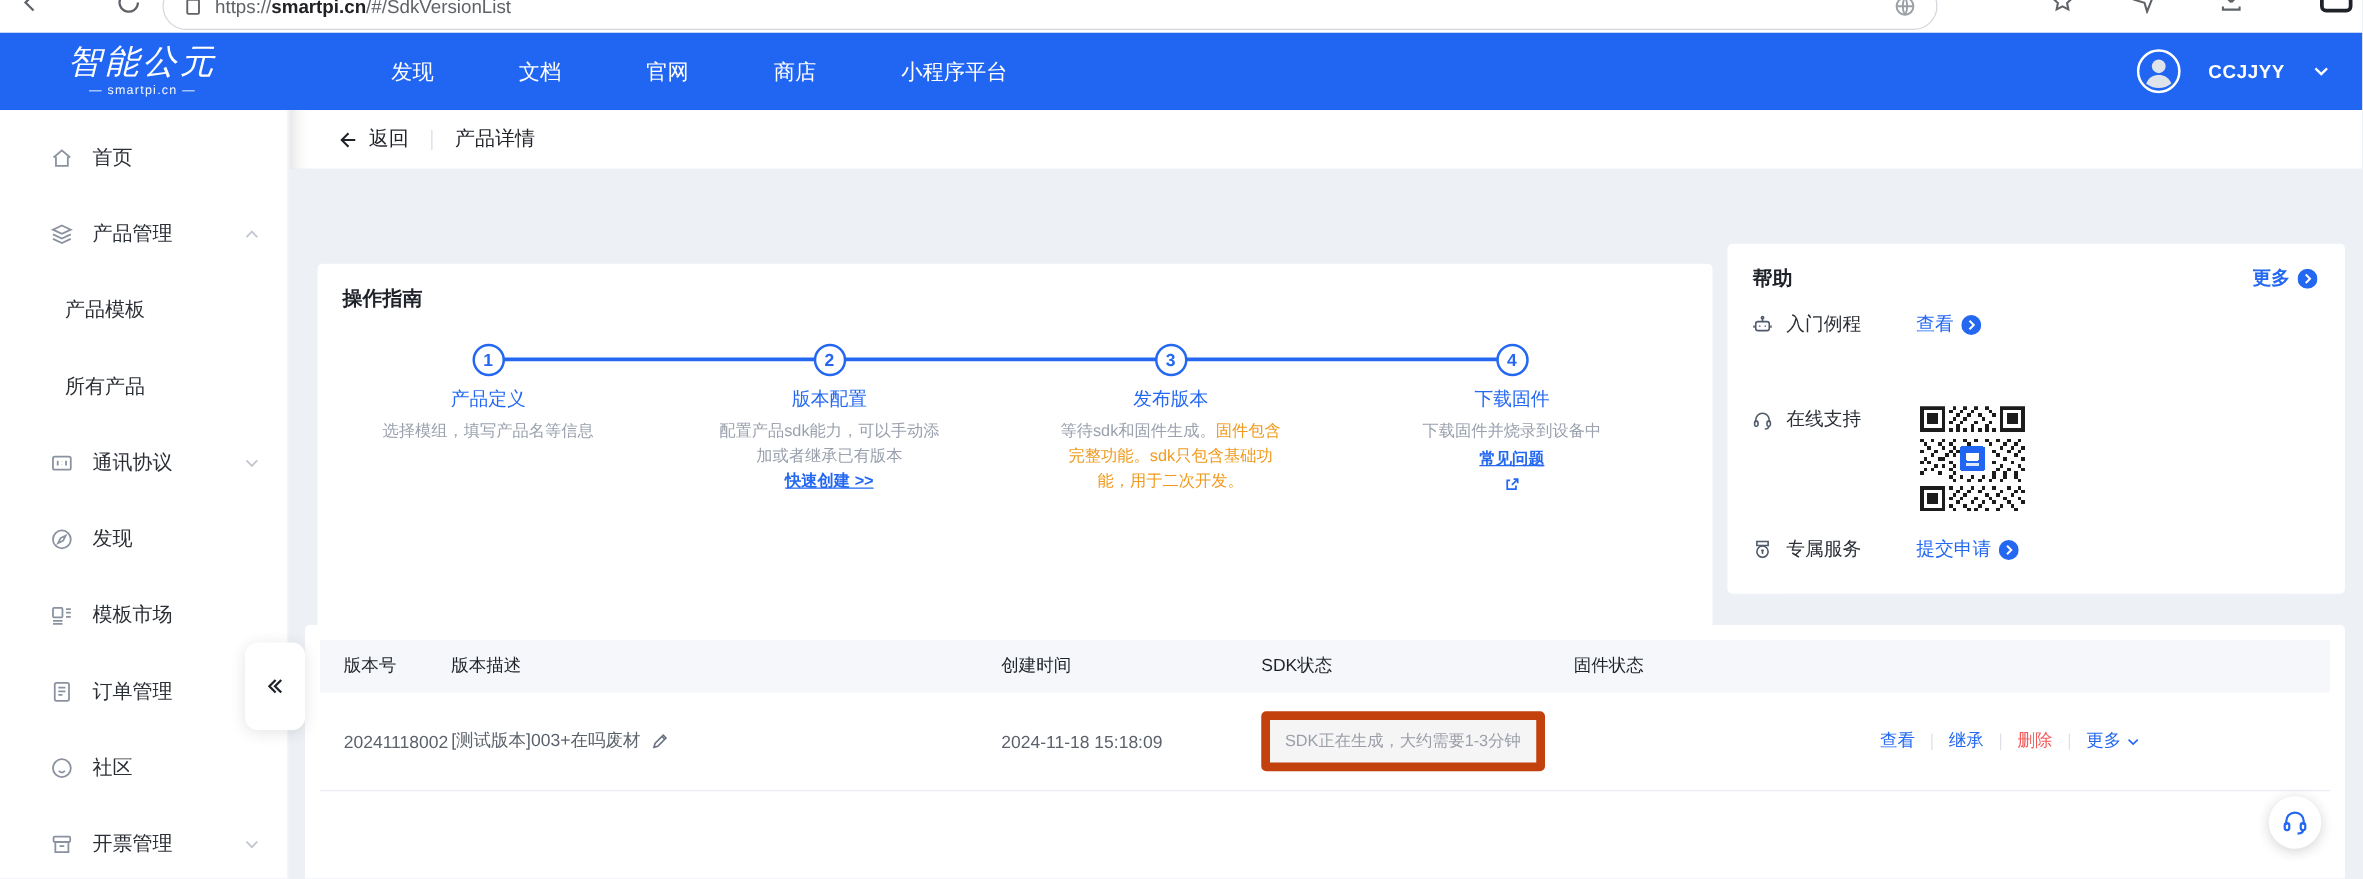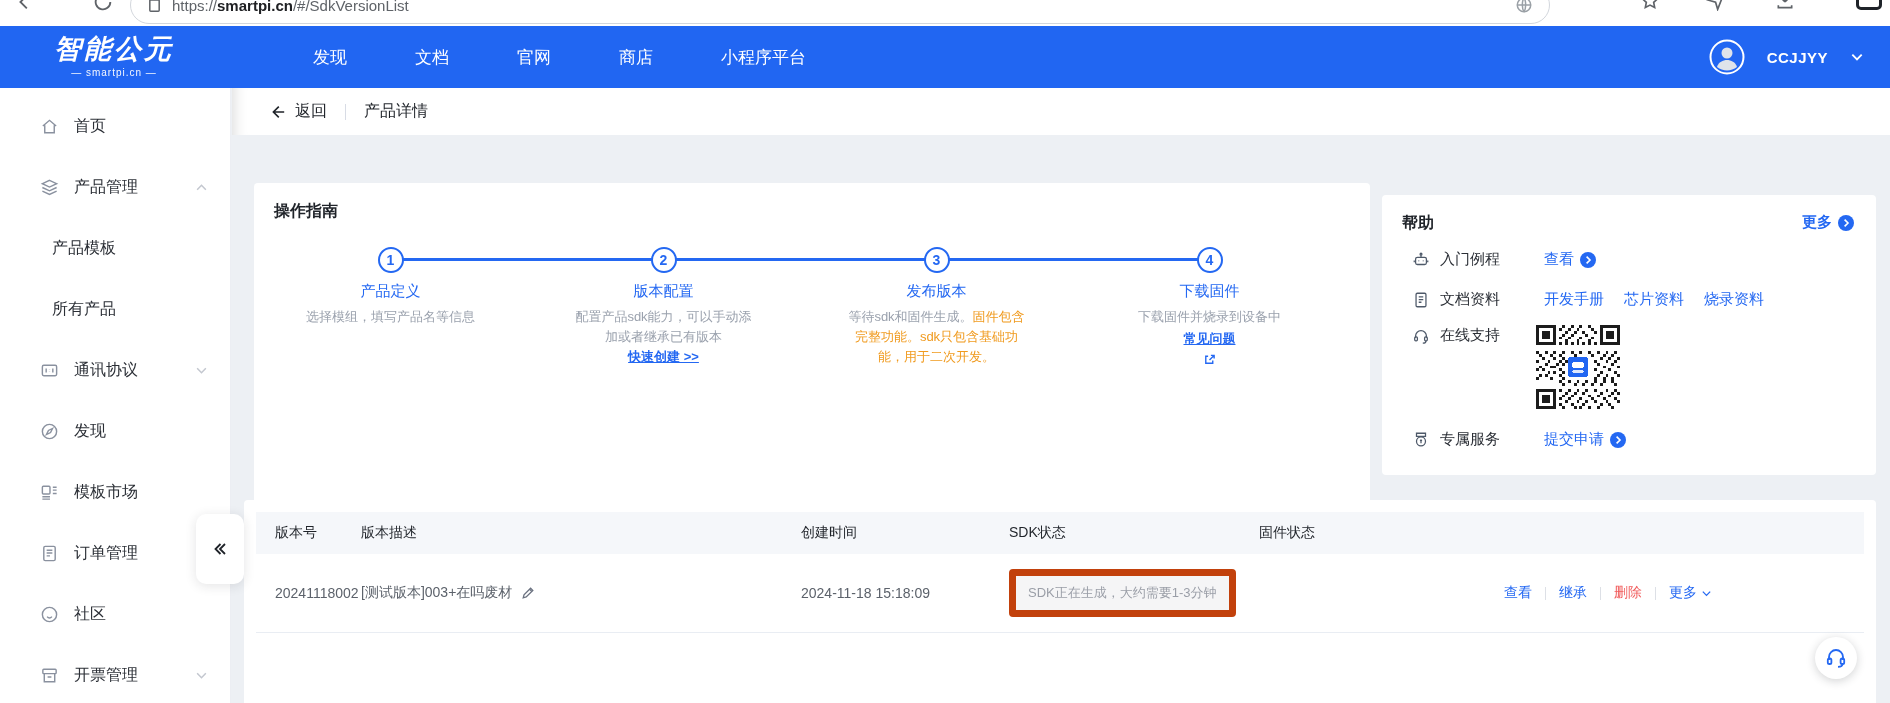--- a/index.html
+++ b/index.html
@@ -13,21 +13,21 @@
   .url-pill { position:absolute; left:130px; top:-14px; width:1420px; height:38px; border:1px solid #d3d7dd;
               border-radius:19px; background:#fff; display:flex; align-items:center; padding:0 16px; gap:10px; }
   .url-text { font-size:15px; color:#5f6368; white-space:nowrap; }
   .url-text .domain { color:#202124; font-weight:700; }
   .pill-right { margin-left:auto; color:#9aa0a6; }
   .dark-partial { position:absolute; left:1856px; top:-12px; width:26px; height:22px; border:3px solid #1f2329; border-radius:5px; background:#fff; }
 
   
   .app-header { position:absolute; top:26px; left:0; width:100%; height:62px; background:#2166f2; display:flex; align-items:center; color:#fff; z-index:10; }
   .logo { margin-left:45px; width:138px; text-align:center; cursor:pointer; }
-  .logo-title { font-size:27px; font-weight:700; letter-spacing:3px; line-height:1; font-style:italic; }
+  .logo-title { font-size:27px; font-weight:400; letter-spacing:3px; line-height:1; font-style:italic; }
   .logo-sub { font-size:10px; margin-top:4px; opacity:.95; letter-spacing:1px; }
   .topnav { display:flex; margin-left:96px; }
   .nav-item { font-size:17px; padding:0 34px; cursor:pointer; white-space:nowrap; }
   .user-area { margin-left:auto; margin-right:26px; display:flex; align-items:center; gap:22px; }
   .username { font-size:15px; font-weight:700; letter-spacing:.5px; cursor:pointer; }
 
   
   .sidebar { position:absolute; top:88px; left:0; width:231px; height:615px; background:#fff; border-right:1px solid #eceef3; padding-top:8px; z-index:5; }
   .side-item { height:61px; display:flex; align-items:center; padding-left:40px; position:relative; font-size:16px; color:#2b2f36; cursor:pointer; }
   .side-item .s-ico { width:20px; height:20px; margin-right:14px; color:#8a919f; flex:none; display:flex; align-items:center; }
@@ -40,38 +40,38 @@
   .main { position:absolute; left:232px; top:88px; right:0; bottom:0; }
   .breadcrumb-bar { height:47px; background:#fff; display:flex; align-items:center; padding-left:36px;
                     box-shadow: inset 16px 0 16px -16px rgba(0,0,0,.18); }
   .bc-back { display:flex; align-items:center; gap:9px; cursor:pointer; color:#1f2329; font-size:16px; }
   .bc-sep { width:1px; height:16px; background:#d8dce5; margin:0 18px; }
   .bc-title { font-size:16px; color:#1f2329; }
   .content { position:absolute; top:47px; left:0; right:0; bottom:0; background:#edf0f4; overflow:hidden; }
   .panel { position:absolute; background:#fff; border-radius:4px; }
 
   
-  .guide-panel { left:22px; top:48px; width:1116px; height:328px; }
+  .guide-panel { left:22px; top:76px; width:1116px; height:328px; }
   .panel-title { position:absolute; left:20px; top:18px; font-size:16px; font-weight:700; color:#1f2329; }
   .stepper { position:absolute; left:0; top:64px; width:100%; }
   .step-line { position:absolute; left:137px; top:11px; width:819px; height:3px; background:#2468f2; }
   .steps { display:flex; }
   .step { width:273px; display:flex; flex-direction:column; align-items:center; position:relative; z-index:1; }
   .step-circle { width:26px; height:26px; border:2px solid #2468f2; border-radius:50%; background:#fff; color:#2468f2;
                  font-weight:700; font-size:14px; display:flex; align-items:center; justify-content:center; }
   .step-title { margin-top:9px; color:#2468f2; font-size:15px; cursor:pointer; }
   .step-desc { margin-top:6px; width:178px; text-align:center; font-size:13px; line-height:20px; color:#9aa1ad; }
   .step-link { color:#2468f2; font-weight:700; text-decoration:underline; cursor:pointer; white-space:nowrap; }
   .warn { color:#f09a1e; }
   .block-link { display:inline-flex; align-items:center; gap:4px; margin-top:2px;flex-direction:column; }
 
   
   .help-panel { left:1150px; top:60px; width:494px; height:280px; }
   .help-more { position:absolute; right:22px; top:18px; color:#2468f2; font-size:15px; font-weight:700; display:flex; gap:6px; align-items:center; cursor:pointer; }
-  .help-row { position:absolute; left:30px; display:flex; align-items:center; }
+  .help-row { position:absolute; left:19px; display:flex; align-items:center; }
   .help-label { display:flex; gap:10px; align-items:center; color:#2b2f36; font-size:15px; width:132px; }
   .help-label .h-ico { color:#4e5969; display:flex; }
   .help-link { color:#2468f2; font-size:15px; display:flex; gap:6px; align-items:center; cursor:pointer; }
   .help-links { display:flex; gap:20px; }
   .help-links span { color:#2468f2; font-size:15px; cursor:pointer; }
   .qr-box { position:absolute; left:154px; top:130px; width:84px; height:84px; }
 
   
   .table-panel { left:12px; top:365px; width:1632px; height:290px; }
   .tbl-head, .tbl-row { position:absolute; left:12px; right:12px; display:grid;
@@ -366,36 +366,20 @@
             <span>查看</span>
             <span style="display:flex">
                 <svg width="16" height="16" viewBox="0 0 16 16">
                   <circle cx="8" cy="8" r="8" fill="#2468f2"></circle>
                   <path d="M6.6 4.6L10 8l-3.4 3.4" stroke="#fff" stroke-width="1.6" fill="none"></path>
                 </svg>
               </span>
           </span>
         </div>
 
-        <div class="help-row" style="top:95px">
-          <span class="help-label">
-            <span class="h-ico">
-                <svg width="18" height="18" viewBox="0 0 20 20" fill="none" stroke="currentColor" stroke-width="1.4">
-                  <rect x="4.5" y="2.5" width="11" height="15" rx="1.5"></rect>
-                  <path d="M7.5 6.5h5M7.5 9.5h5M7.5 12.5h3"></path>
-                </svg>
-              </span>
-            <span>文档资料</span>
-          </span>
-          <span class="help-links">
-            <span>开发手册</span>
-            <span>芯片资料</span>
-            <span>烧录资料</span>
-          </span>
-        </div>
 
         <div class="help-row" style="top:131px;align-items:flex-start">
           <span class="help-label">
             <span class="h-ico">
                 <svg width="18" height="18" viewBox="0 0 20 20" fill="none" stroke="currentColor" stroke-width="1.4">
                   <path d="M4 12v-2a6 6 0 0 1 12 0v2"></path>
                   <rect x="3" y="11" width="3" height="4.5" rx="1.2"></rect>
                   <rect x="14" y="11" width="3" height="4.5" rx="1.2"></rect>
                   <path d="M15.5 15.5c0 1.5-1.5 2.5-3.5 2.5"></path>
                 </svg>

